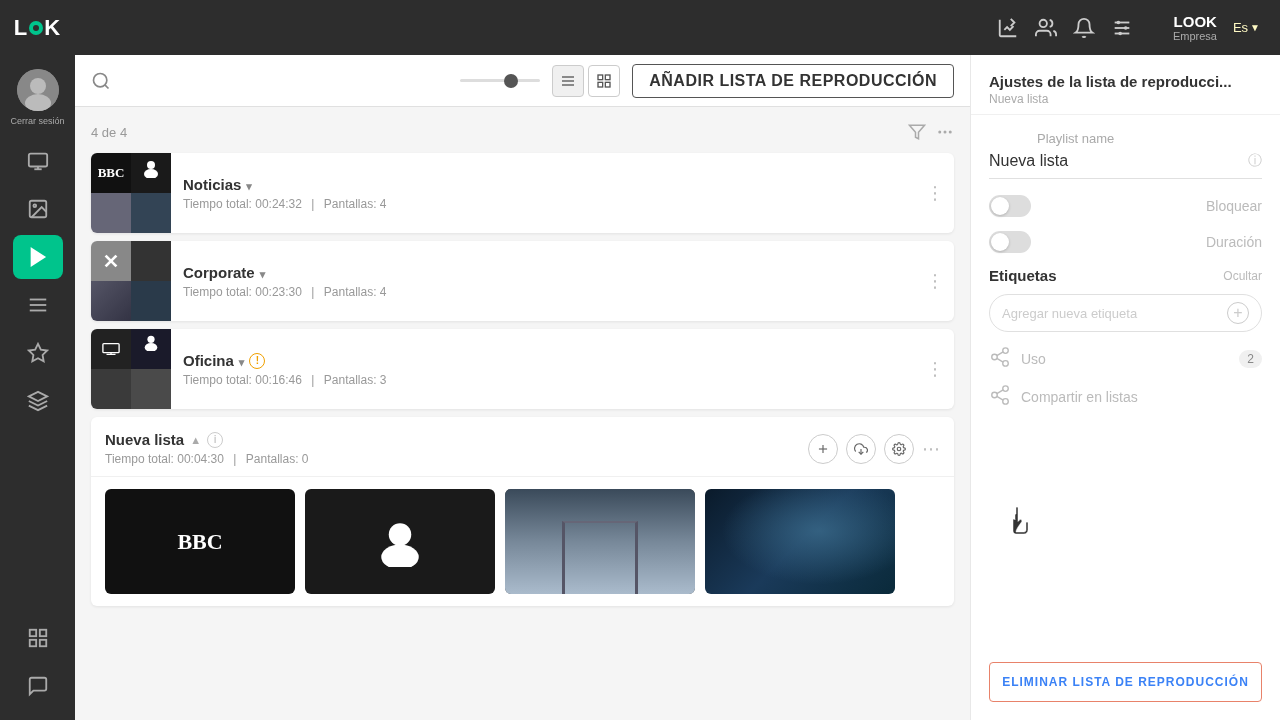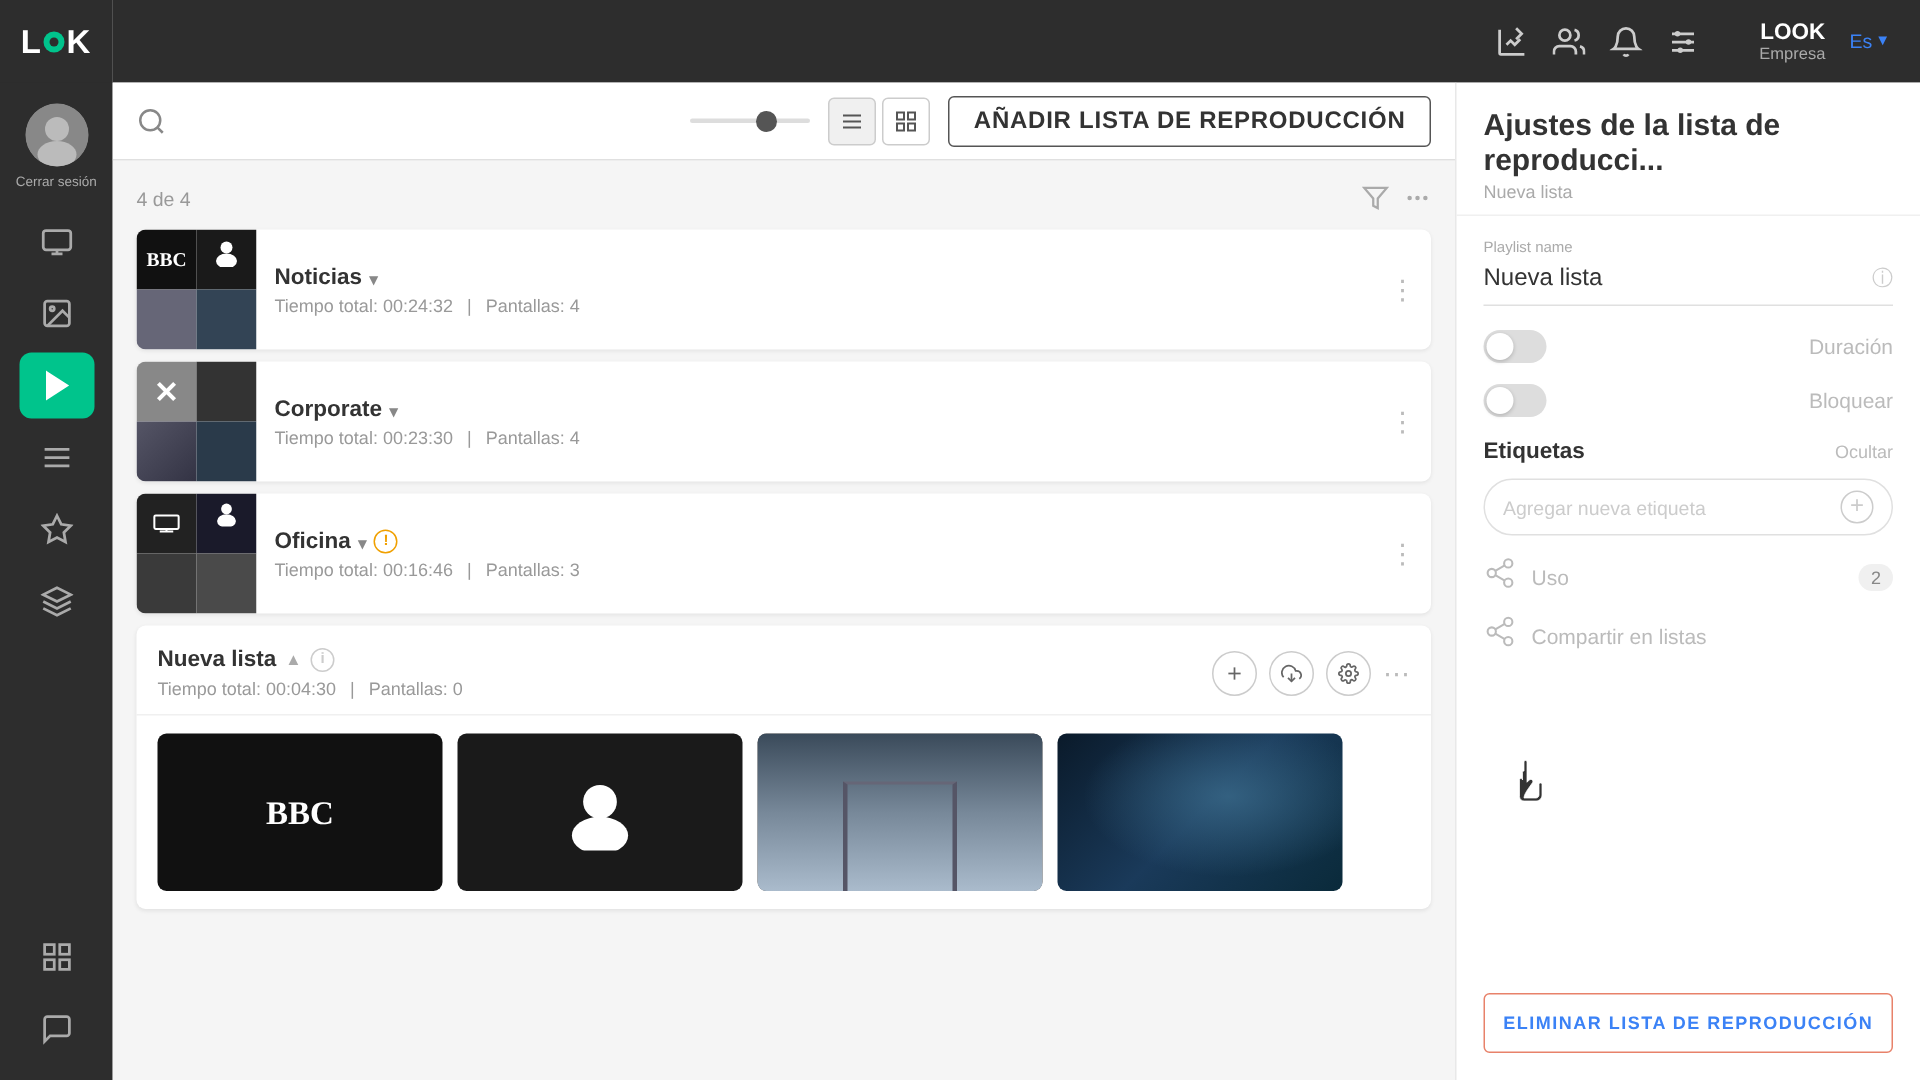--- a/index.html
+++ b/index.html
@@ -107,21 +107,21 @@
     .header-brand-name {
       color: white;
       font-size: 15px;
       font-weight: bold;
     }
     .header-brand-sub {
       color: #aaa;
       font-size: 11px;
     }
     .header-lang {
-      color: #3b82f6;
+      color: #fef9c3;
       font-size: 13px;
       cursor: pointer;
       display: flex; align-items: center; gap: 2px;
     }
 
     
     .content-area {
       display: flex;
       flex: 1;
       overflow: hidden;
@@ -335,38 +335,39 @@
       display: flex;
       flex-direction: column;
       flex-shrink: 0;
       height: 100%;
     }
     .right-panel-header {
       padding: 18px 18px 8px;
       border-bottom: 1px solid #f0f0f0;
     }
     .right-panel-title {
-      font-size: 20px;
+      font-size: 15px;
       font-weight: 600;
       color: #333;
     }
     .right-panel-sub {
       font-size: 12px;
       color: #aaa;
       margin-top: 2px;
     }
     .right-panel-body {
       padding: 16px 18px;
       flex: 1;
       overflow-y: auto;
     }
     .field-label {
-      font-size: 10px;
+      font-size: 13px;
       color: #aaa;
       margin-bottom: 6px;
+      margin-left: 48px;
     }
     .field-input-row {
       display: flex; align-items: center; justify-content: space-between;
       border-bottom: 1.5px solid #e0e0e0;
       padding-bottom: 8px;
       margin-bottom: 16px;
     }
     .field-input-text {
       font-size: 16px; color: #333;
     }
@@ -820,28 +821,28 @@
         <div class="field-label">Playlist name</div>
         <div class="field-input-row">
           <span class="field-input-text">Nueva lista</span>
           <span class="info-icon">ⓘ</span>
         </div>
 
         <div class="toggle-row">
           <div class="toggle">
               <div class="toggle-knob"></div>
             </div>
-          <span class="toggle-label">Duración</span>
+          <span class="toggle-label">Bloquear</span>
         </div>
 
         <div class="toggle-row">
           <div class="toggle">
               <div class="toggle-knob"></div>
             </div>
-          <span class="toggle-label">Bloquear</span>
+          <span class="toggle-label">Duración</span>
         </div>
 
         <div class="section-divider"></div>
 
         <div class="etiquetas-header">
           <span class="etiquetas-title">Etiquetas</span>
           <span class="ocultar-link">Ocultar</span>
         </div>
         <div class="etiqueta-input-row">
           <span class="etiqueta-placeholder">Agregar nueva etiqueta</span>

